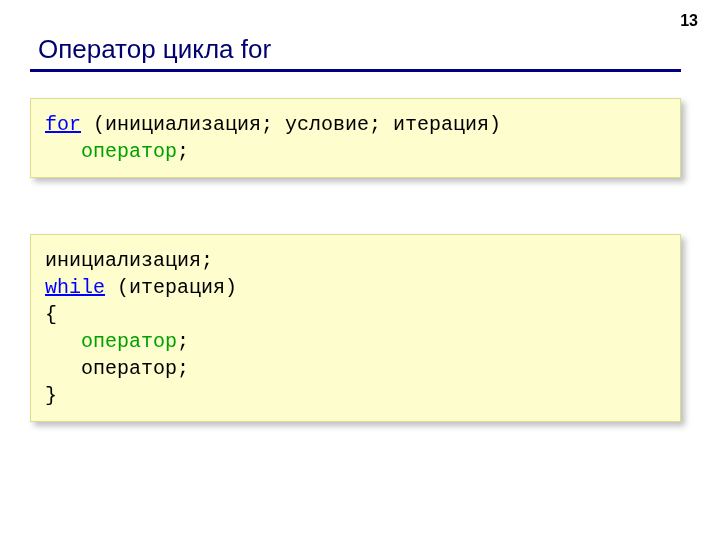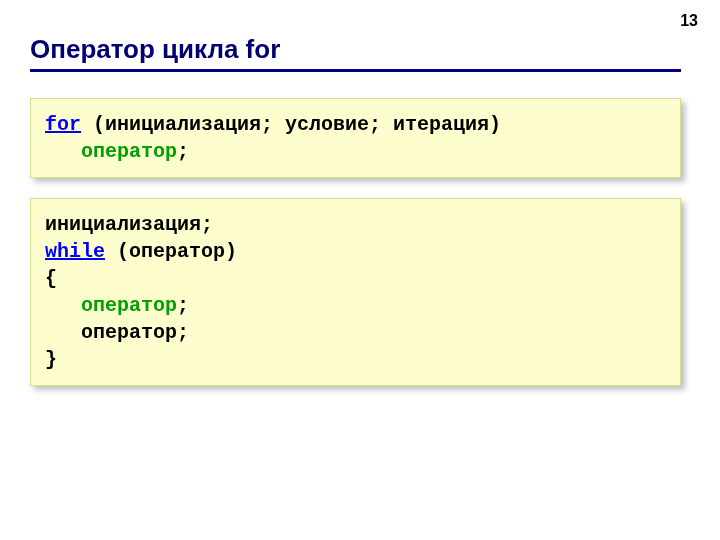--- a/index.html
+++ b/index.html
@@ -21,59 +21,59 @@
   .page-number {
     position: absolute;
     top: 12px;
     right: 22px;
     font-size: 16px;
     font-weight: bold;
     color: #000;
   }
   .title {
     font-size: 26px;
-    font-weight: bold;
+    font-weight: normal;
     color: #000070;
-    margin: 14px 0 4px 0;
+    margin: 14px 0 4px 8px;
   }
   .title-rule {
     border: none;
     border-top: 3px solid #000080;
     margin: 0 0 26px 0;
   }
   .code-box {
     background: #fdfdce;
     border: 1px solid #dcdc90;
     box-shadow: 4px 4px 6px rgba(0,0,0,0.25);
     padding: 12px 14px 12px 14px;
     font-family: "Courier New", Courier, monospace;
     font-size: 20px;
-    font-weight: bold;
+    font-weight: normal;
     line-height: 1.35;
     white-space: pre;
     color: #000;
-    margin-bottom: 20px;
+    margin-bottom: 56px;
   }
   .kw { color: #0000ff; text-decoration: underline; }
   .op { color: #00a000; }
 </style>
 </head>
 <body>
 
 <div class="slide">
 
   <div class="page-number">13</div>
 
   <div class="title">Оператор цикла for</div>
   <hr class="title-rule">
 
   <div class="code-box"><span class="kw">for</span> <span>(инициализация; условие; итерация)</span>
 <span>   </span><span class="op">оператор</span><span>;</span>
 </div>
 
   <div class="code-box"><span>инициализация;</span>
-<span class="kw">while</span> <span>(оператор)</span>
+<span class="kw">while</span> <span>(итерация)</span>
 <span>{</span>
 <span>   </span><span class="op">оператор</span><span>;</span>
 <span>   оператор;</span>
 <span>}</span></div>
 
 </div>
 
 </body></html>

